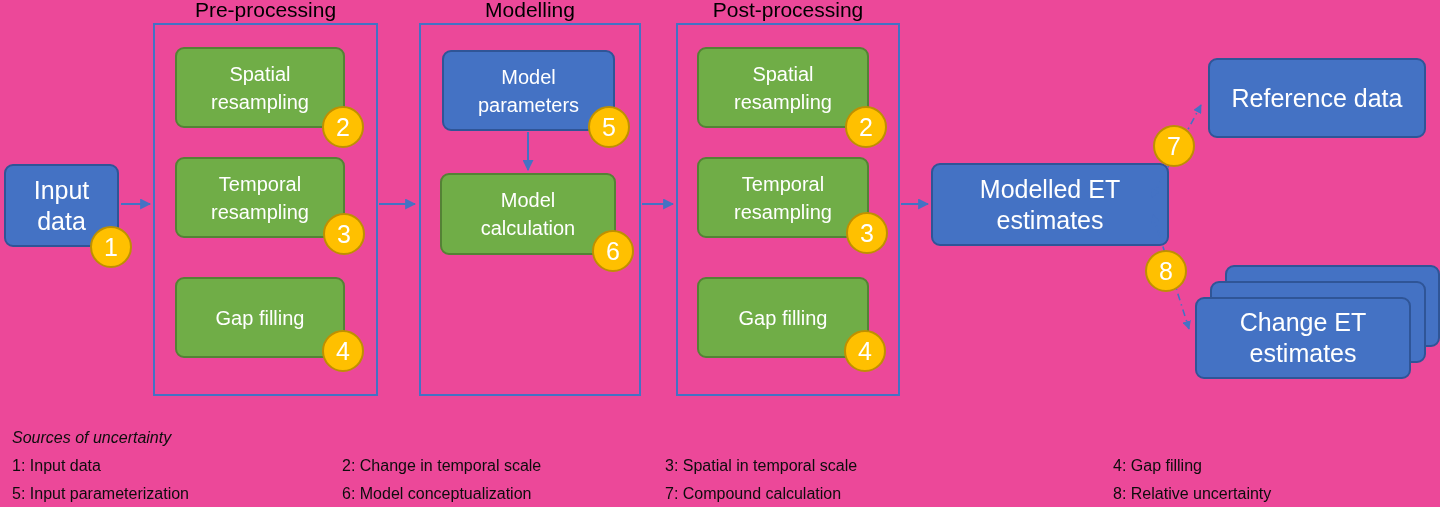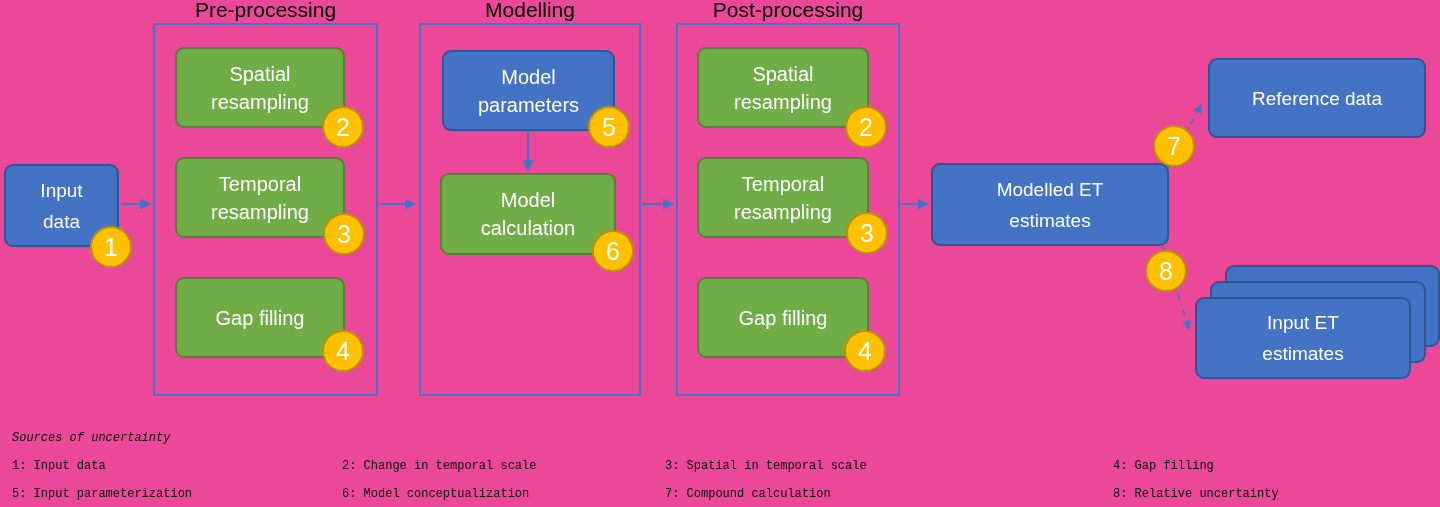--- a/index.html
+++ b/index.html
@@ -12,29 +12,29 @@
   }
   .section-title{
     position:absolute;text-align:center;font-size:21px;color:#000;line-height:24px;
   }
   .box{
     position:absolute;box-sizing:border-box;border-radius:9px;
     display:flex;align-items:center;justify-content:center;text-align:center;
     color:#fff;white-space:pre-line;
   }
   .box.green{background:#70AD47;border:2px solid #548235;font-size:20px;line-height:28px;}
-  .box.blue{background:#4472C4;border:2px solid #2F5597;font-size:19px;line-height:31px;}
+  .box.blue{background:#4472C4;border:2px solid #2F5597;font-size:25px;line-height:31px;}
   .badge{
     position:absolute;width:42px;height:42px;border-radius:50%;
     background:#FFC000;border:2px solid #BF9000;box-sizing:border-box;
     display:flex;align-items:center;justify-content:center;
     color:#fff;font-size:25px;
   }
   .connectors{position:absolute;left:0;top:0;pointer-events:none;}
-  .legend-item{position:absolute;font-size:12px;color:#0d0d0d;line-height:24px;font-family:Liberation Mono, monospace;}
+  .legend-item{position:absolute;font-size:16px;color:#0d0d0d;line-height:24px;}
   .legend-title{font-style:italic;}
 </style>
 </head>
 <body>
 
 <div class="canvas">
 
   <div class="container" style="left:153px;top:23px;width:225px;height:373px;"></div>
   <div class="container" style="left:419px;top:23px;width:222px;height:373px;"></div>
   <div class="container" style="left:676px;top:23px;width:224px;height:373px;"></div>
@@ -63,21 +63,21 @@
 resampling</div>
   <div class="box green" style="left:697px;top:277px;width:172px;height:81px;">Gap filling</div>
 
   <div class="box blue" style="left:931px;top:163px;width:238px;height:83px;">Modelled ET
 estimates</div>
 
   <div class="box blue" style="left:1208px;top:58px;width:218px;height:80px;">Reference data</div>
 
   <div class="box blue" style="left:1225px;top:265px;width:215px;height:82px;"></div>
   <div class="box blue" style="left:1210px;top:281px;width:216px;height:82px;"></div>
-  <div class="box blue" style="left:1195px;top:297px;width:216px;height:82px;">Input ET
+  <div class="box blue" style="left:1195px;top:297px;width:216px;height:82px;">Change ET
 estimates</div>
 
   <svg class="connectors" width="1440" height="507" viewBox="0 0 1440 507">
     <defs>
       <marker id="arrow" viewBox="0 0 8 8" refX="7.2" refY="4" markerWidth="5.5" markerHeight="5.5" orient="auto-start-reverse">
         <path d="M0,0 L8,4 L0,8 Z" fill="#4472C4"></path>
       </marker>
     </defs>
     <g stroke="#4472C4" stroke-width="2" fill="none">
       <line x1="121" y1="204" x2="150" y2="204" marker-end="url(#arrow)"></line>

